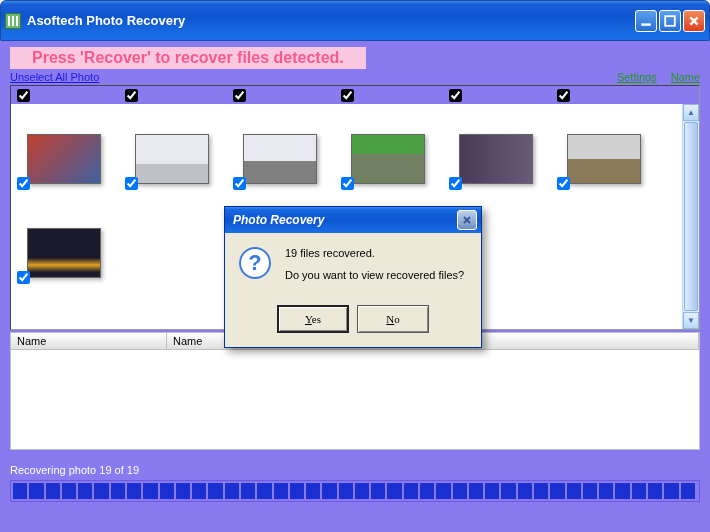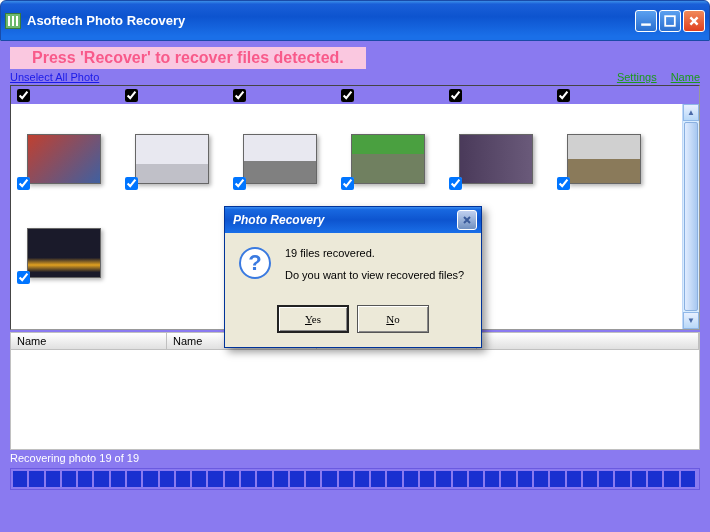--- a/index.html
+++ b/index.html
@@ -39,21 +39,21 @@
 .vscroll { position: absolute; right: 0; top: 18px; bottom: 0; width: 17px; background: #d8ecff; border-left: 1px solid #c0d8f8; }
 .vscroll .arrow { height: 17px; background: linear-gradient(to bottom, #e8f0ff, #b8d8f8); border: 1px solid #90b8e8; display: flex; align-items: center; justify-content: center; color: #4a6aa8; font-size: 8px; }
 .vscroll .thumb { position: absolute; top: 18px; bottom: 18px; left: 1px; right: 1px; background: linear-gradient(to right, #e0ecff, #a8c8f0); border: 1px solid #8ab0e0; border-radius: 2px; }
 
 .pro-link { color: #1a1ae8; text-decoration: underline; cursor: pointer; font-size: 11px; margin-top: 4px; display: inline-block; }
 
 .table-h { display: flex; background: linear-gradient(to bottom, #fff, #e0e0e0); border: 1px solid #c0c0c0; height: 18px; margin-top: 2px; }
 .table-h > div { padding: 2px 6px; color: #000; border-right: 1px solid #c0c0c0; font-size: 11px; }
 .table-body { background: #fff; border: 1px solid #c0c0c0; border-top: none; height: 100px; }
 
-.status-text { font-size: 11px; margin-top: 2px; }
+.status-text { font-size: 11px; margin-top: 14px; }
 .progress { height: 22px; background: #8a7af0; border: 1px solid #6a5ae0; margin-top: 4px; display: flex; padding: 2px; gap: 0; }
 .progress .seg { flex: 1; background: #1a30d0; margin-right: 2px; }
 
 
 .dialog { position: absolute; left: 224px; top: 206px; width: 258px; background: #ece9d8; box-shadow: 4px 4px 8px rgba(0,0,0,.4); border: 1px solid #003399; }
 .dialog .dlg-title { height: 26px; background: linear-gradient(to bottom, #3a8cf0 0%, #1868e0 10%, #0d54cf 50%, #1a6fe8 100%); color: #fff; font-weight: bold; font-size: 12px; display: flex; align-items: center; padding: 0 4px; font-style: italic; }
 .dialog .dlg-title span { flex: 1; padding-left: 4px; }
 .dlg-close { width: 20px; height: 20px; background: linear-gradient(to bottom, #c0d0f0, #7090c0); border: 1px solid #fff; border-radius: 3px; display: flex; align-items: center; justify-content: center; cursor: pointer; }
 .dlg-body { padding: 14px; display: flex; gap: 14px; color: #000; }
 .q-icon { width: 32px; height: 32px; border-radius: 50%; background: #fff; border: 2px solid #3a7ae0; display: flex; align-items: center; justify-content: center; color: #3a7ae0; font-size: 22px; font-weight: bold; }

